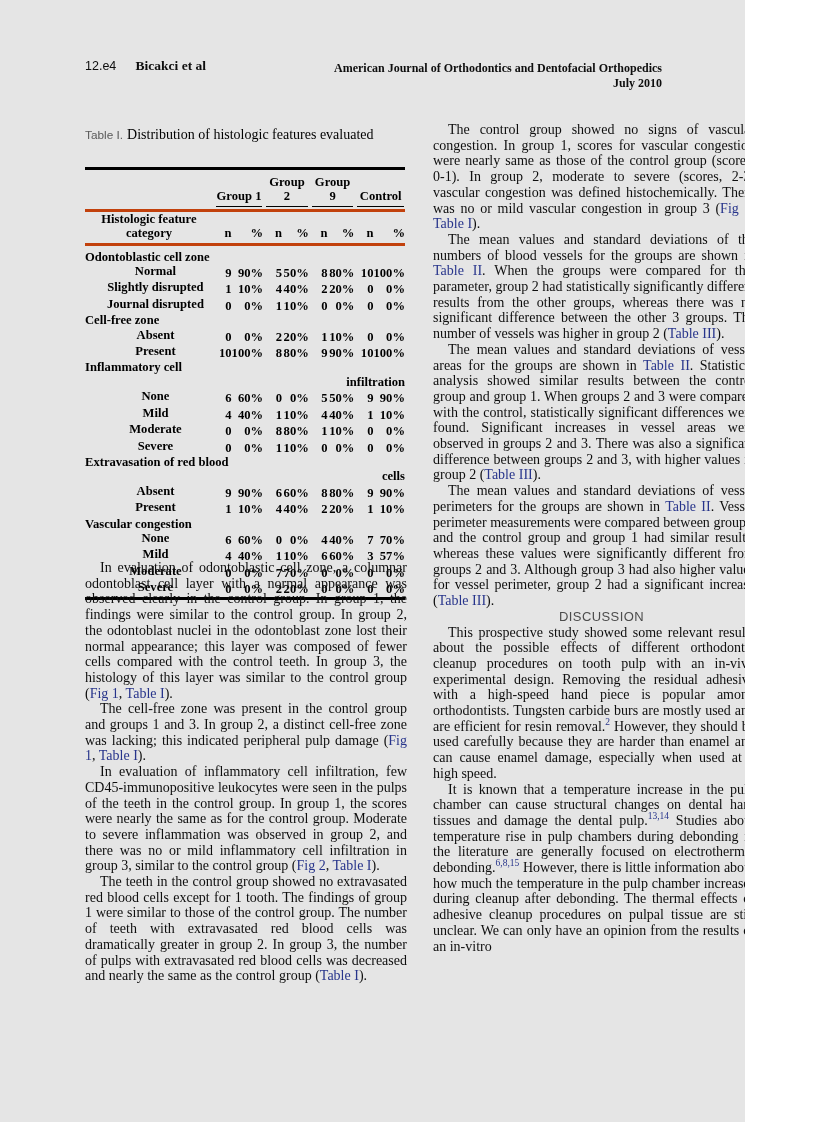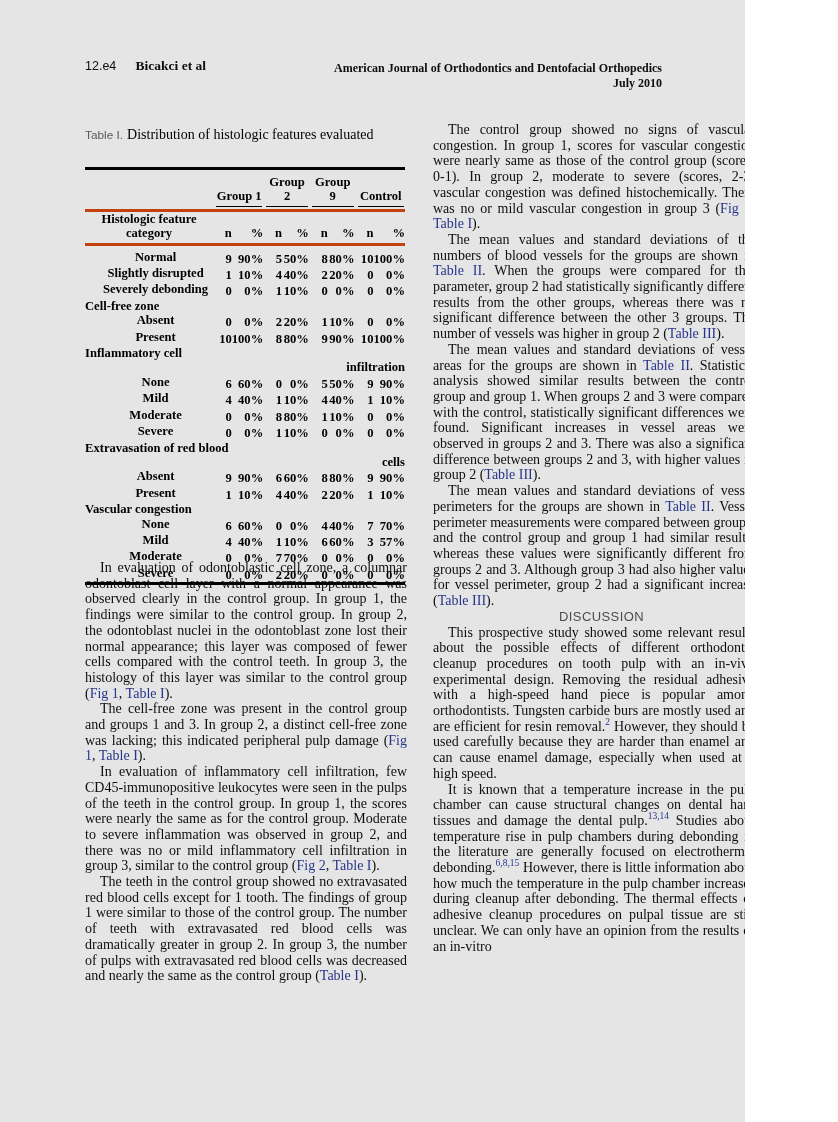--- a/index.html
+++ b/index.html
@@ -118,20 +118,23 @@
             <td class="ncol hn">n</td>
             <td class="pcol hp">%</td>
             <td class="ncol hn">n</td>
             <td class="pcol hp">%</td>
             <td class="ncol hn">n</td>
             <td class="pcol hp">%</td>
           </tr>
         </thead>
         <tbody>
           <tr>
+            <td colspan="9" class="section">Odontoblastic cell zone</td>
+          </tr>
+          <tr>
             <td class="lbl sublbl">Normal</td>
             <td class="ncol">9</td>
             <td class="pcol">90%</td>
             <td class="ncol">5</td>
             <td class="pcol">50%</td>
             <td class="ncol">8</td>
             <td class="pcol">80%</td>
             <td class="ncol">10</td>
             <td class="pcol">100%</td>
           </tr>
@@ -140,21 +143,21 @@
             <td class="ncol">1</td>
             <td class="pcol">10%</td>
             <td class="ncol">4</td>
             <td class="pcol">40%</td>
             <td class="ncol">2</td>
             <td class="pcol">20%</td>
             <td class="ncol">0</td>
             <td class="pcol">0%</td>
           </tr>
           <tr>
-            <td class="lbl sublbl">Severely debonding</td>
+            <td class="lbl sublbl">Journal disrupted</td>
             <td class="ncol">0</td>
             <td class="pcol">0%</td>
             <td class="ncol">1</td>
             <td class="pcol">10%</td>
             <td class="ncol">0</td>
             <td class="pcol">0%</td>
             <td class="ncol">0</td>
             <td class="pcol">0%</td>
           </tr>
           <tr>

